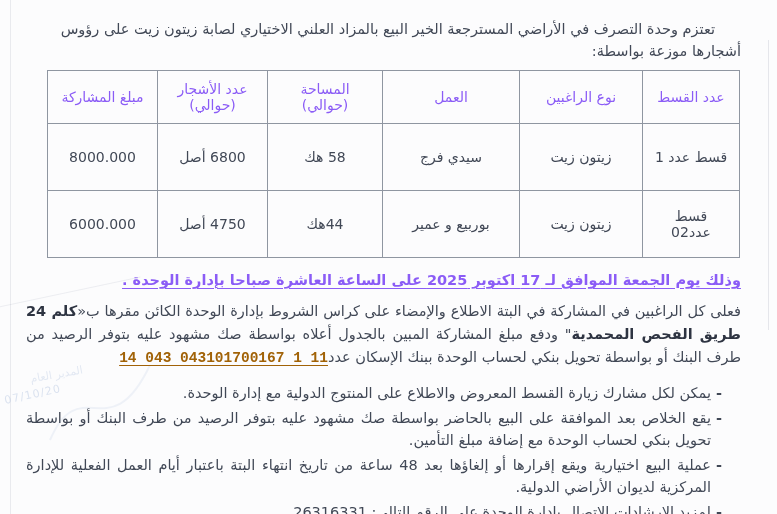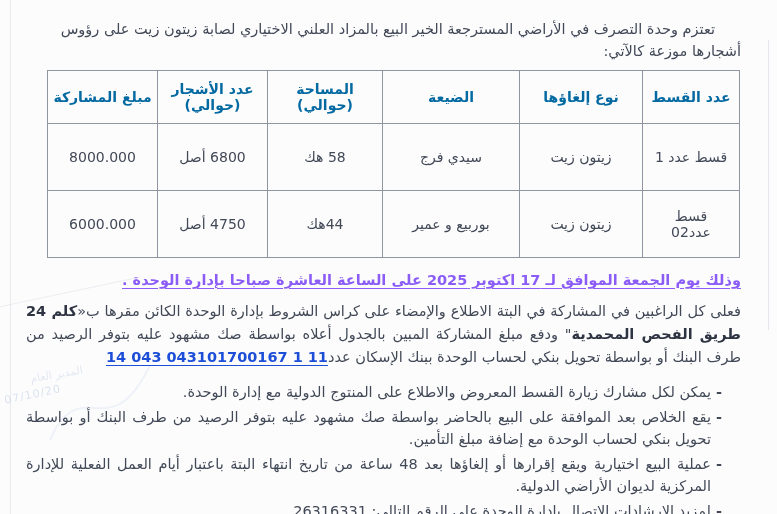--- a/index.html
+++ b/index.html
@@ -32,45 +32,46 @@
   }
   table.lots th, table.lots td{
     border:1.5px solid #8f96a1;
     text-align:center;
     vertical-align:middle;
     font-size:14px;
     white-space:pre-line;
     padding:2px 4px;
     background:transparent;
   }
-  table.lots th{font-weight:bold;height:48px;color:#0369a1;}
+  table.lots th{font-weight:normal;height:48px;color:#8b5cf6;}
   table.lots td{height:62px;}
   
   .date-line{
     margin:12px 0 0 0;
     font-size:14.5px;
     font-weight:bold;
     color:#8b5cf6;
     text-decoration:underline;
     text-underline-offset:3px;
     line-height:20px;
   }
   
   .para{
     margin:10px 0 0 0;
     font-size:14.5px;
     line-height:23px;
     text-align:justify;
   }
   .para .bold{font-weight:bold;color:#2e3442;}
   .para .account{
-    font-weight:bold;color:#1d4ed8;
+    font-weight:bold;color:#a16207;
     text-decoration:underline;
     text-underline-offset:3px;
     unicode-bidi:isolate;
+    font-family:Liberation Mono, monospace;
   }
   
   .bullets{margin-top:12px;}
   .bullet{
     display:flex;
     align-items:flex-start;
     margin:0 14px 3px 0;
     font-size:14.5px;
     line-height:22px;
   }
@@ -101,37 +102,37 @@
   <div class="artifact ghost ghost1">المدير العام</div>
   <div class="artifact ghost ghost2">07/10/20</div>
   <svg class="artifact swoosh" width="120" height="90" viewBox="0 0 120 90">
     <path d="M10 80 C 40 10, 70 90, 110 5" stroke="#7c99c9" stroke-width="2" fill="none"></path>
   </svg>
 
   <div class="content">
 
     <p class="intro">
       <span class="line l1">تعتزم وحدة التصرف في الأراضي المسترجعة الخير البيع بالمزاد العلني الاختياري لصابة زيتون زيت على رؤوس</span>
-      <span class="line">أشجارها موزعة كالآتي:</span>
+      <span class="line">أشجارها موزعة بواسطة:</span>
     </p>
 
     <table class="lots">
       <colgroup>
         <col style="width:97px">
         <col style="width:123px">
         <col style="width:137px">
         <col style="width:115px">
         <col style="width:110px">
         <col style="width:110px">
       </colgroup>
       <thead>
         <tr>
           <th>عدد القسط</th>
-          <th>نوع إلغاؤها</th>
-          <th>الضيعة</th>
+          <th>نوع الراغبين</th>
+          <th>العمل</th>
           <th>المساحة
 (حوالي)</th>
           <th>عدد الأشجار
 (حوالي)</th>
           <th>مبلغ المشاركة</th>
         </tr>
       </thead>
       <tbody>
         <tr>
           <td>قسط عدد 1</td>

